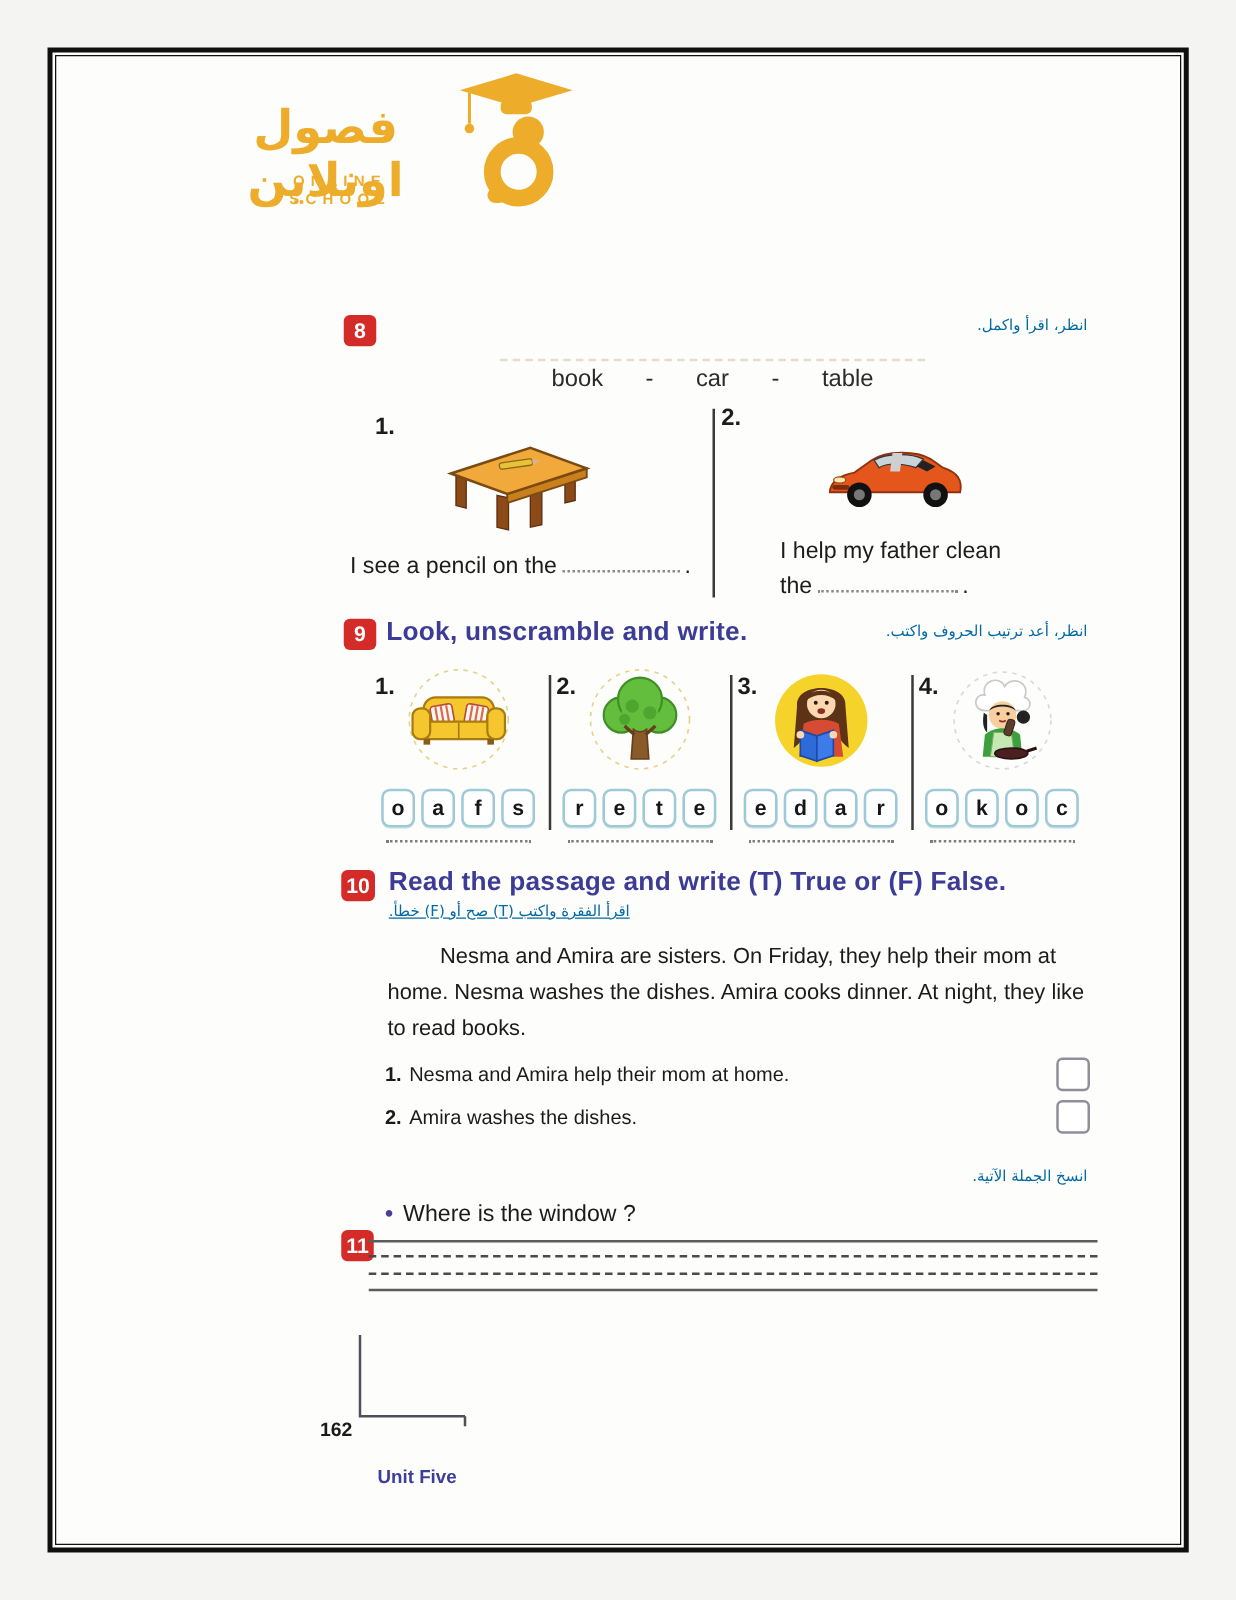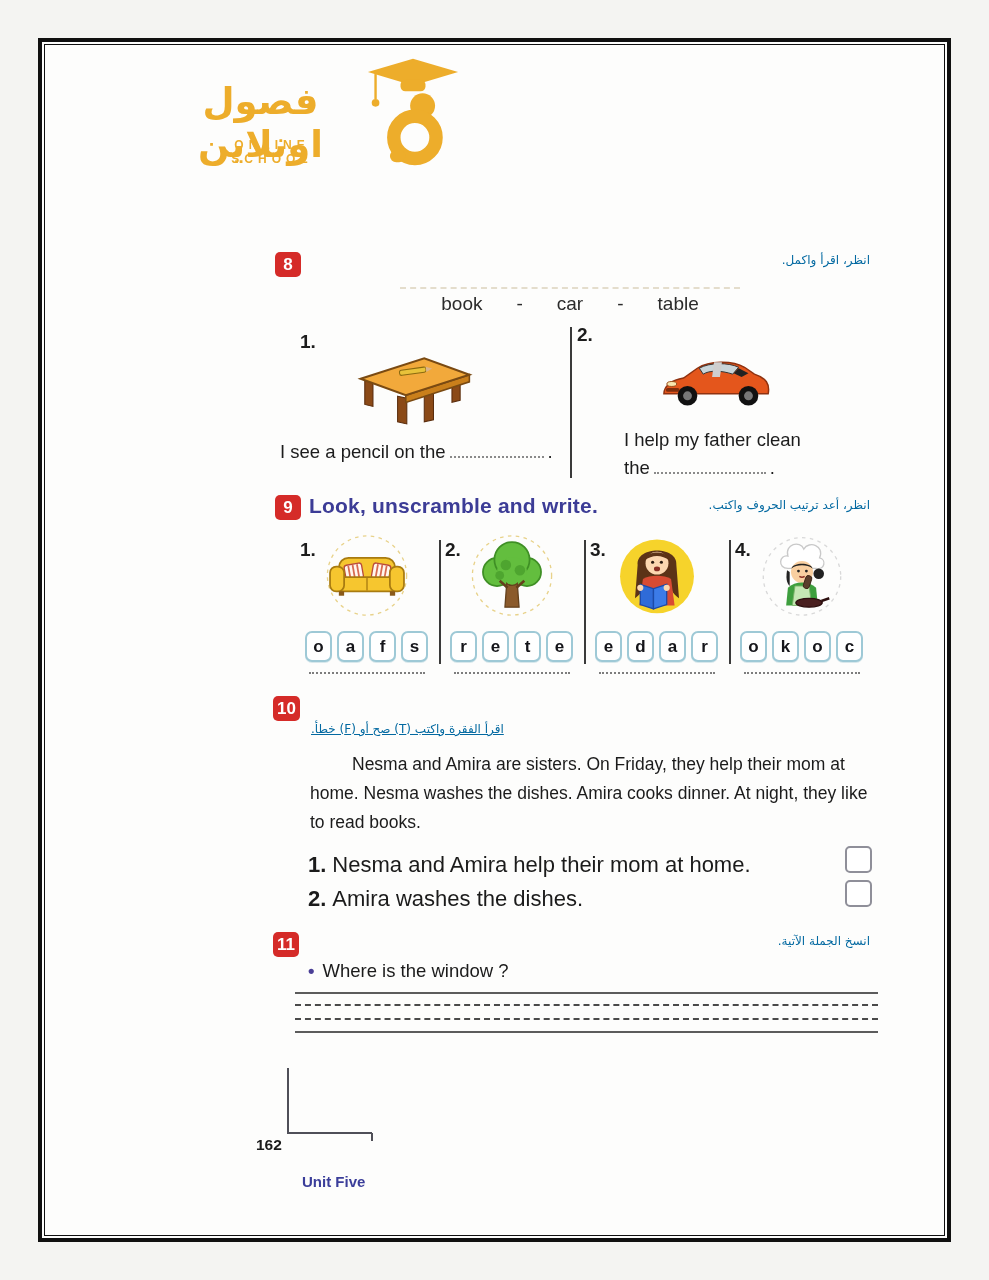--- a/index.html
+++ b/index.html
@@ -37,21 +37,21 @@
   .us-img { width:88px; height:88px; margin:2px auto 0; }
   .letters { display:flex; justify-content:center; gap:5px; margin-top:8px; }
   .letter-box { width:27px; height:31px; background:#fff; border:2px solid #9ec9d6; border-radius:7px;
                 display:flex; align-items:center; justify-content:center;
                 font-size:17px; font-weight:bold; color:#15151a; box-shadow:0 1px 0 #d8e8ec; }
   .us-answer { width:116px; margin:10px auto 0; border-top:2px dotted #7d7d7d; height:0; }
 
   
   .passage { position:absolute; left:310px; top:750px; width:568px; font-size:17.5px; line-height:29px;
              color:#1b1b1b; text-indent:42px; }
-  .statement { position:absolute; font-size:22px; color:#1b1b1b; }
+  .statement { position:absolute; font-size:16px; color:#1b1b1b; }
   .statement b { font-weight:bold; margin-right:6px; }
   .tf-box { position:absolute; left:845px; width:27px; height:27px; border:2px solid #8f8f99; border-radius:5px; background:#fff; }
 
   
   .bullet-line { position:absolute; left:308px; top:960px; font-size:18.5px; color:#1b1b1b; }
   .bullet-dot { color:#4a3f96; font-weight:bold; margin-right:8px; }
 
   .wline { position:absolute; left:295px; width:583px; height:0; }
   .wline.solid { border-top:2px solid #5c5c5c; }
   .wline.dashed { border-top:2.5px dashed #4a4a4a; }
@@ -264,34 +264,35 @@
         <div class="letter-box">o</div>
         <div class="letter-box">k</div>
         <div class="letter-box">o</div>
         <div class="letter-box">c</div>
       </div>
       <div class="us-answer"></div>
     </div>
   </div>
 
   <div class="badge" style="left:273px; top:696px;">10</div>
+  <div class="ex-title" style="left:311px; top:694px;">Read the passage and write (T) True or (F) False.</div>
   <div class="ar" style="left:311px; top:722px; width:260px; text-align:left;text-decoration:underline;">اقرأ الفقرة واكتب (T) صح أو (F) خطأ.</div>
 
   <div class="passage">Nesma and Amira are sisters. On Friday, they help their mom at home. Nesma washes the dishes. Amira cooks dinner. At night, they like to read books.</div>
 
   <div class="statement" style="left:308px; top:852px;">
     <b>1.</b><span>Nesma and Amira help their mom at home.</span>
   </div>
   <div class="statement" style="left:308px; top:886px;">
     <b>2.</b><span>Amira washes the dishes.</span>
   </div>
   <div class="tf-box" style="top:846px;"></div>
   <div class="tf-box" style="top:880px;"></div>
 
-  <div class="badge" style="left:273px; top:932px;">11</div>
+  <div class="badge" style="left:273px; top:984px;">11</div>
   <div class="ar" style="left:740px; top:934px; width:130px; text-align:right;">انسخ الجملة الآتية.</div>
 
   <div class="bullet-line">
     <span class="bullet-dot">•</span><span>Where is the window ?</span>
   </div>
 
   <div class="wline solid" style="top:992px;"></div>
   <div class="wline dashed" style="top:1004px;"></div>
   <div class="wline dashed" style="top:1018px;"></div>
   <div class="wline solid" style="top:1031px;"></div>

